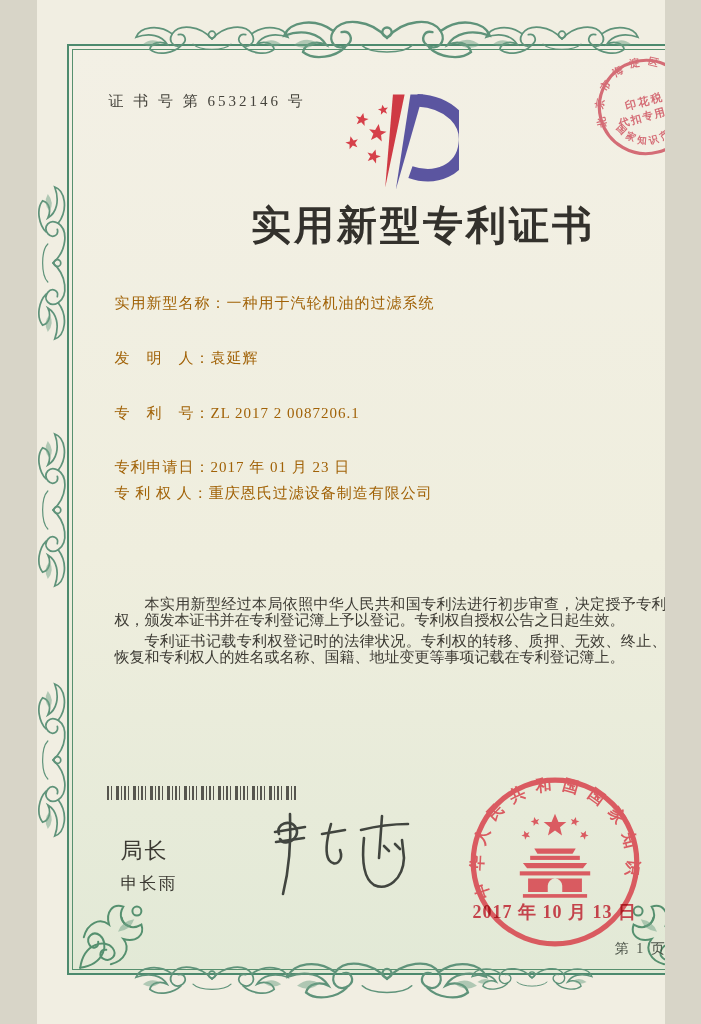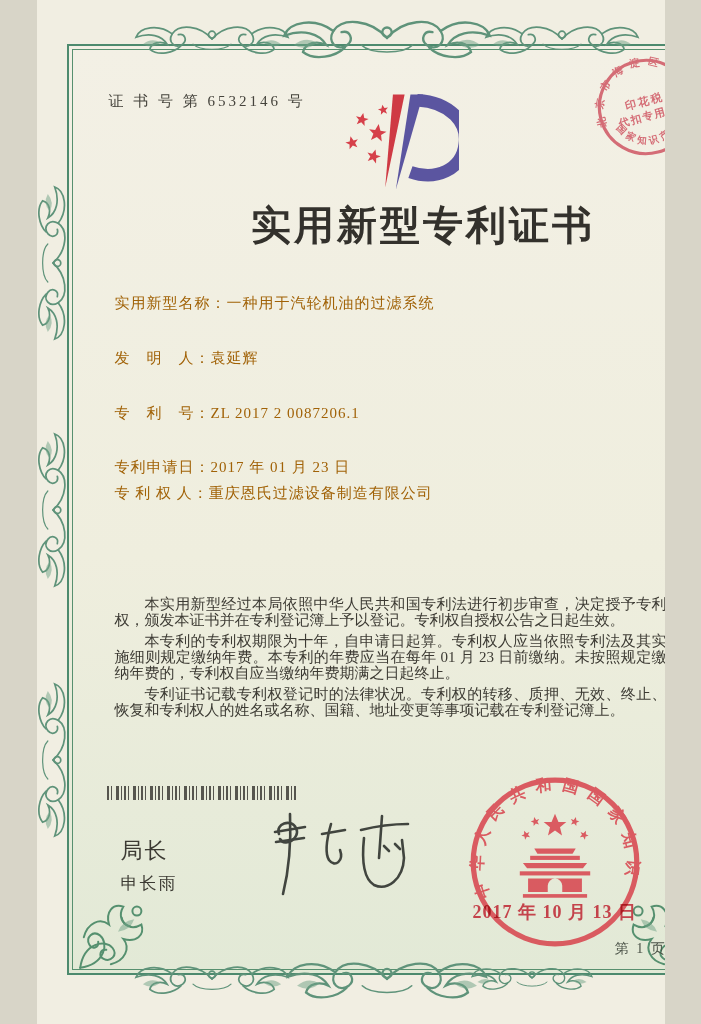--- a/index.html
+++ b/index.html
@@ -131,21 +131,20 @@
     <div class="title">实用新型专利证书</div>
 
     <div class="field-row f0"><span>实用新型名称：</span><span>一种用于汽轮机油的过滤系统</span></div>
     <div class="field-row f1"><span>发　明　人：</span><span>袁延辉</span></div>
     <div class="field-row f2"><span>专　利　号：</span><span>ZL 2017 2 0087206.1</span></div>
     <div class="field-row f3"><span>专利申请日：</span><span>2017 年 01 月 23 日</span></div>
     <div class="field-row f4"><span>专 利 权 人：</span><span>重庆恩氏过滤设备制造有限公司</span></div>
 
     <div class="paras">
       <p>本实用新型经过本局依照中华人民共和国专利法进行初步审查，决定授予专利权，颁发本证书并在专利登记簿上予以登记。专利权自授权公告之日起生效。</p>
-      <p>本专利的专利权期限为十年，自申请日起算。专利权人应当依照专利法及其实施细则规定缴纳年费。本专利的年费应当在每年 01 月 23 日前缴纳。未按照规定缴纳年费的，专利权自应当缴纳年费期满之日起终止。</p>
       <p>专利证书记载专利权登记时的法律状况。专利权的转移、质押、无效、终止、恢复和专利权人的姓名或名称、国籍、地址变更等事项记载在专利登记簿上。</p>
     </div>
 
     <div class="barcode"></div>
 
     <div class="officer-title">局长</div>
     <div class="officer-name">申长雨</div>
 
     <svg class="signature" viewBox="0 0 178 94">
       <g stroke="#41453f" stroke-width="2.6" fill="none" stroke-linecap="round">

